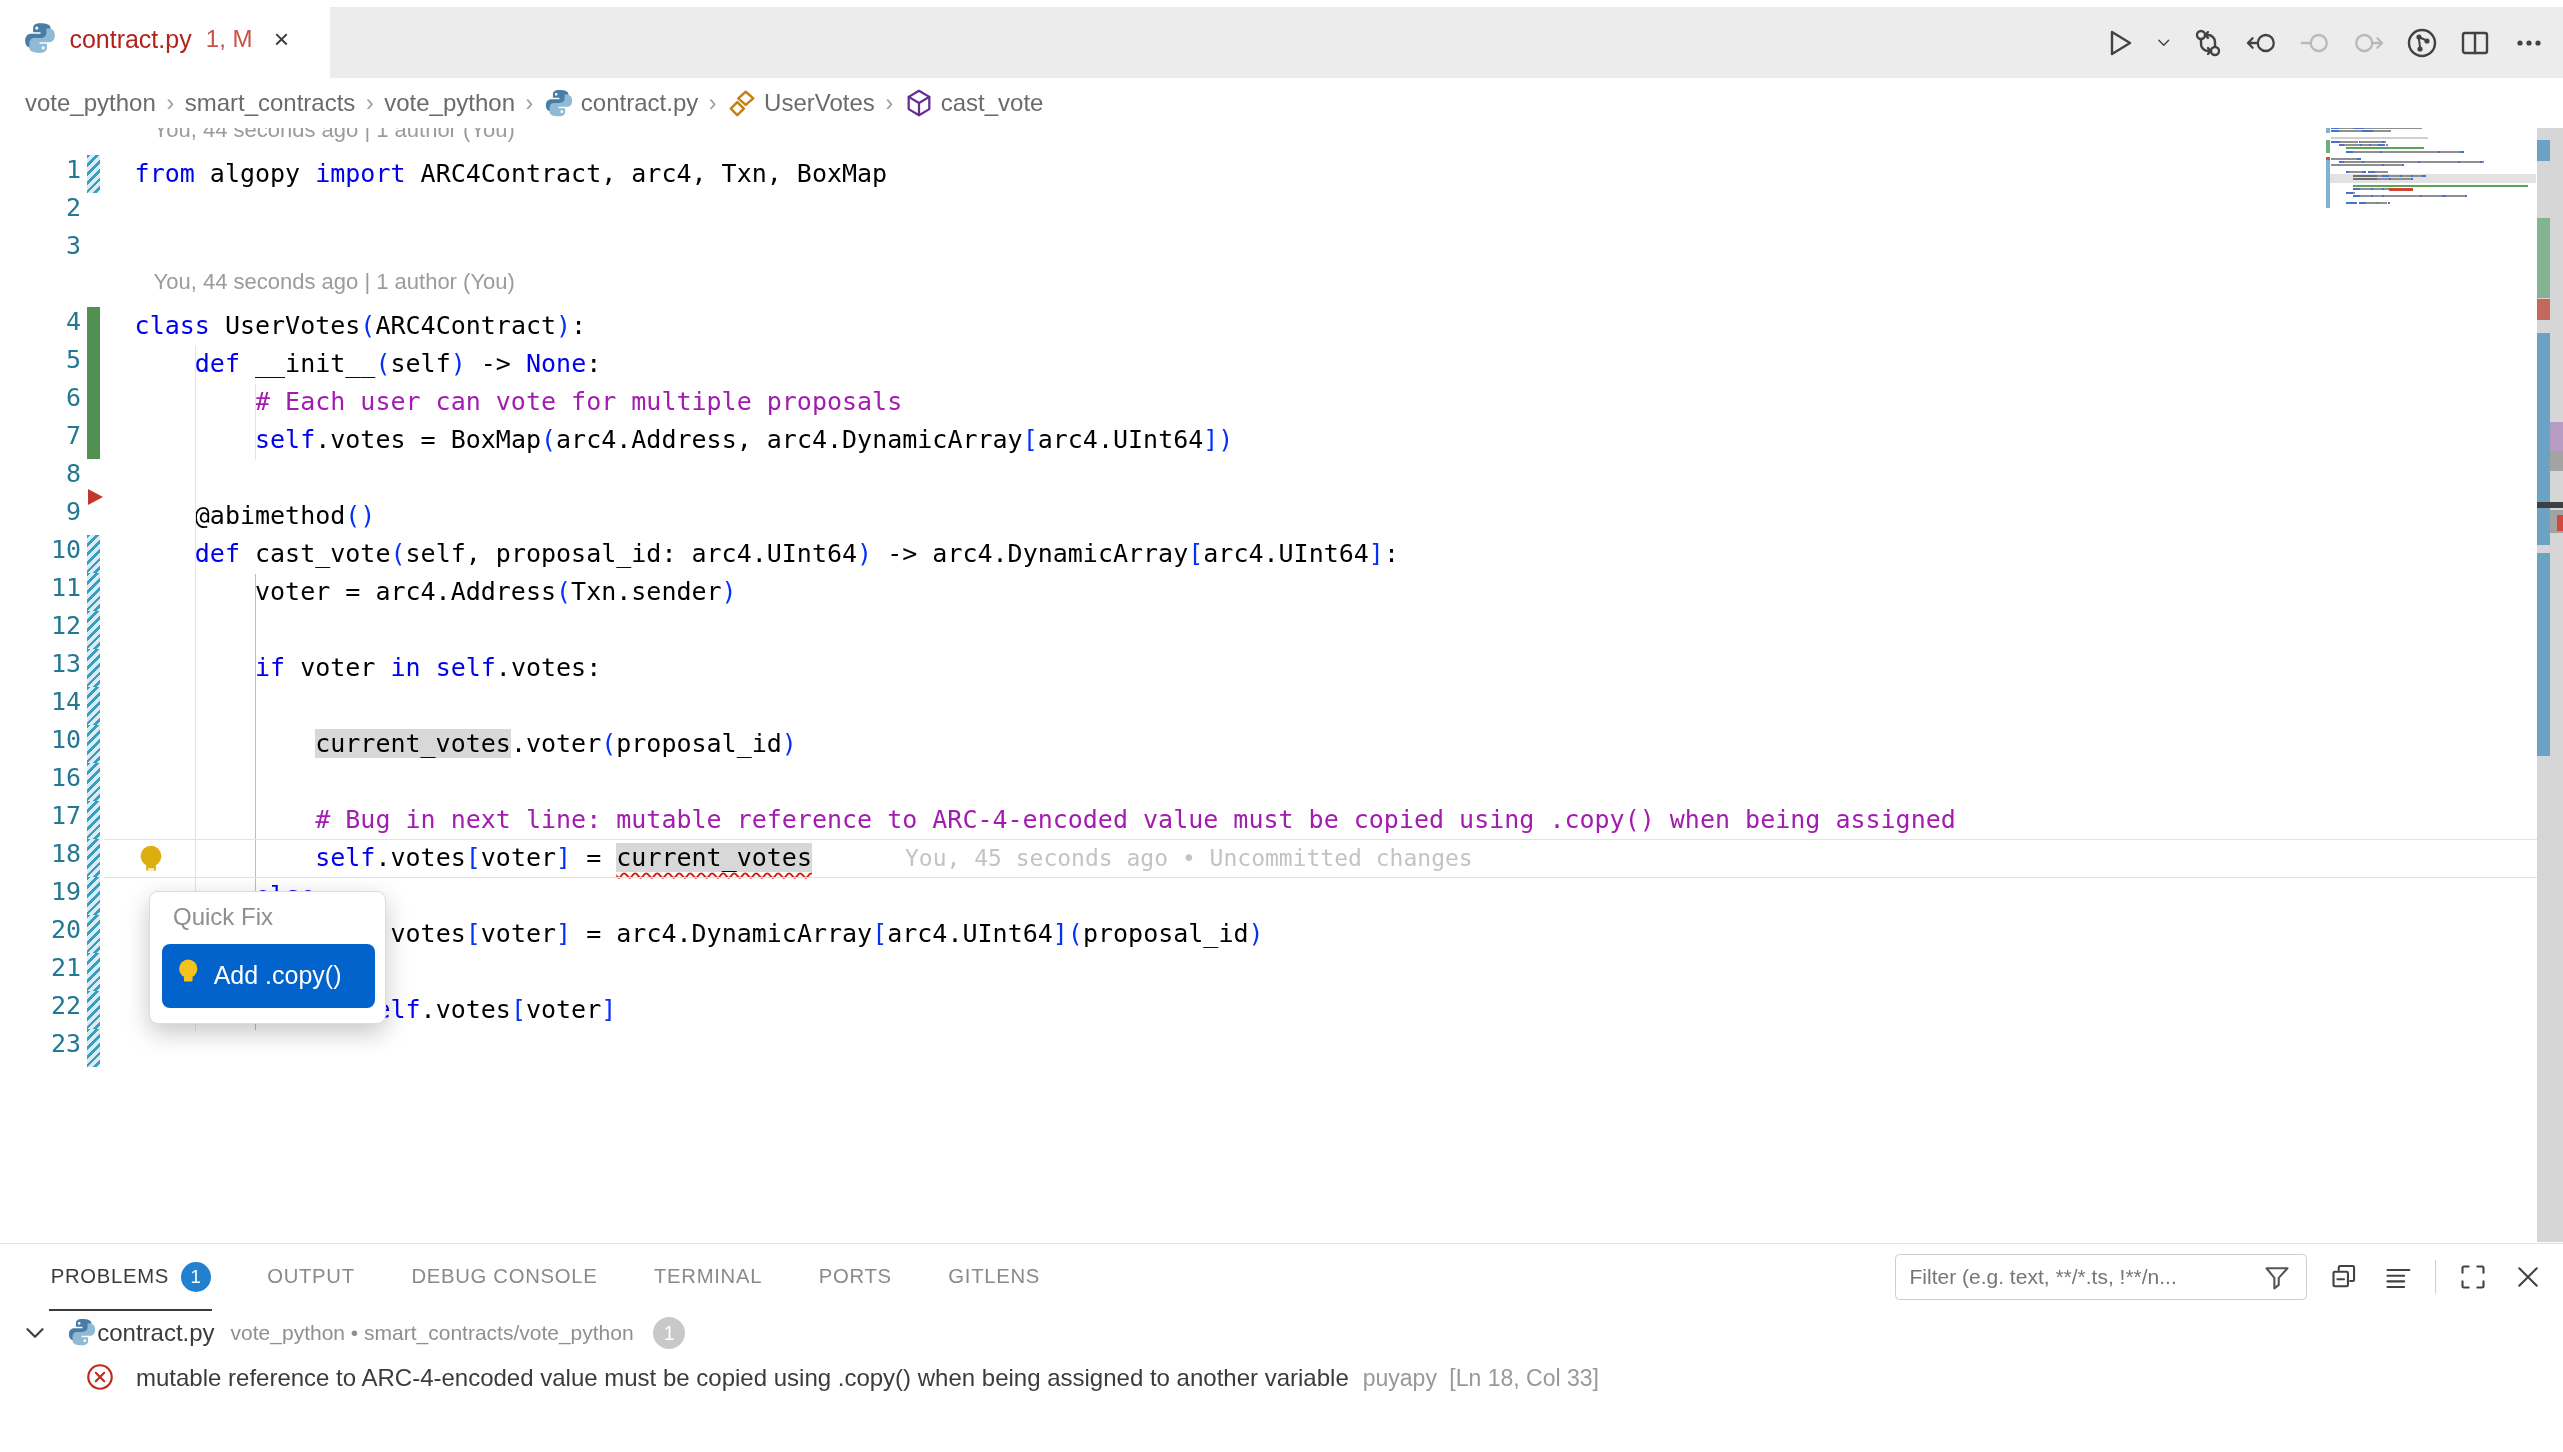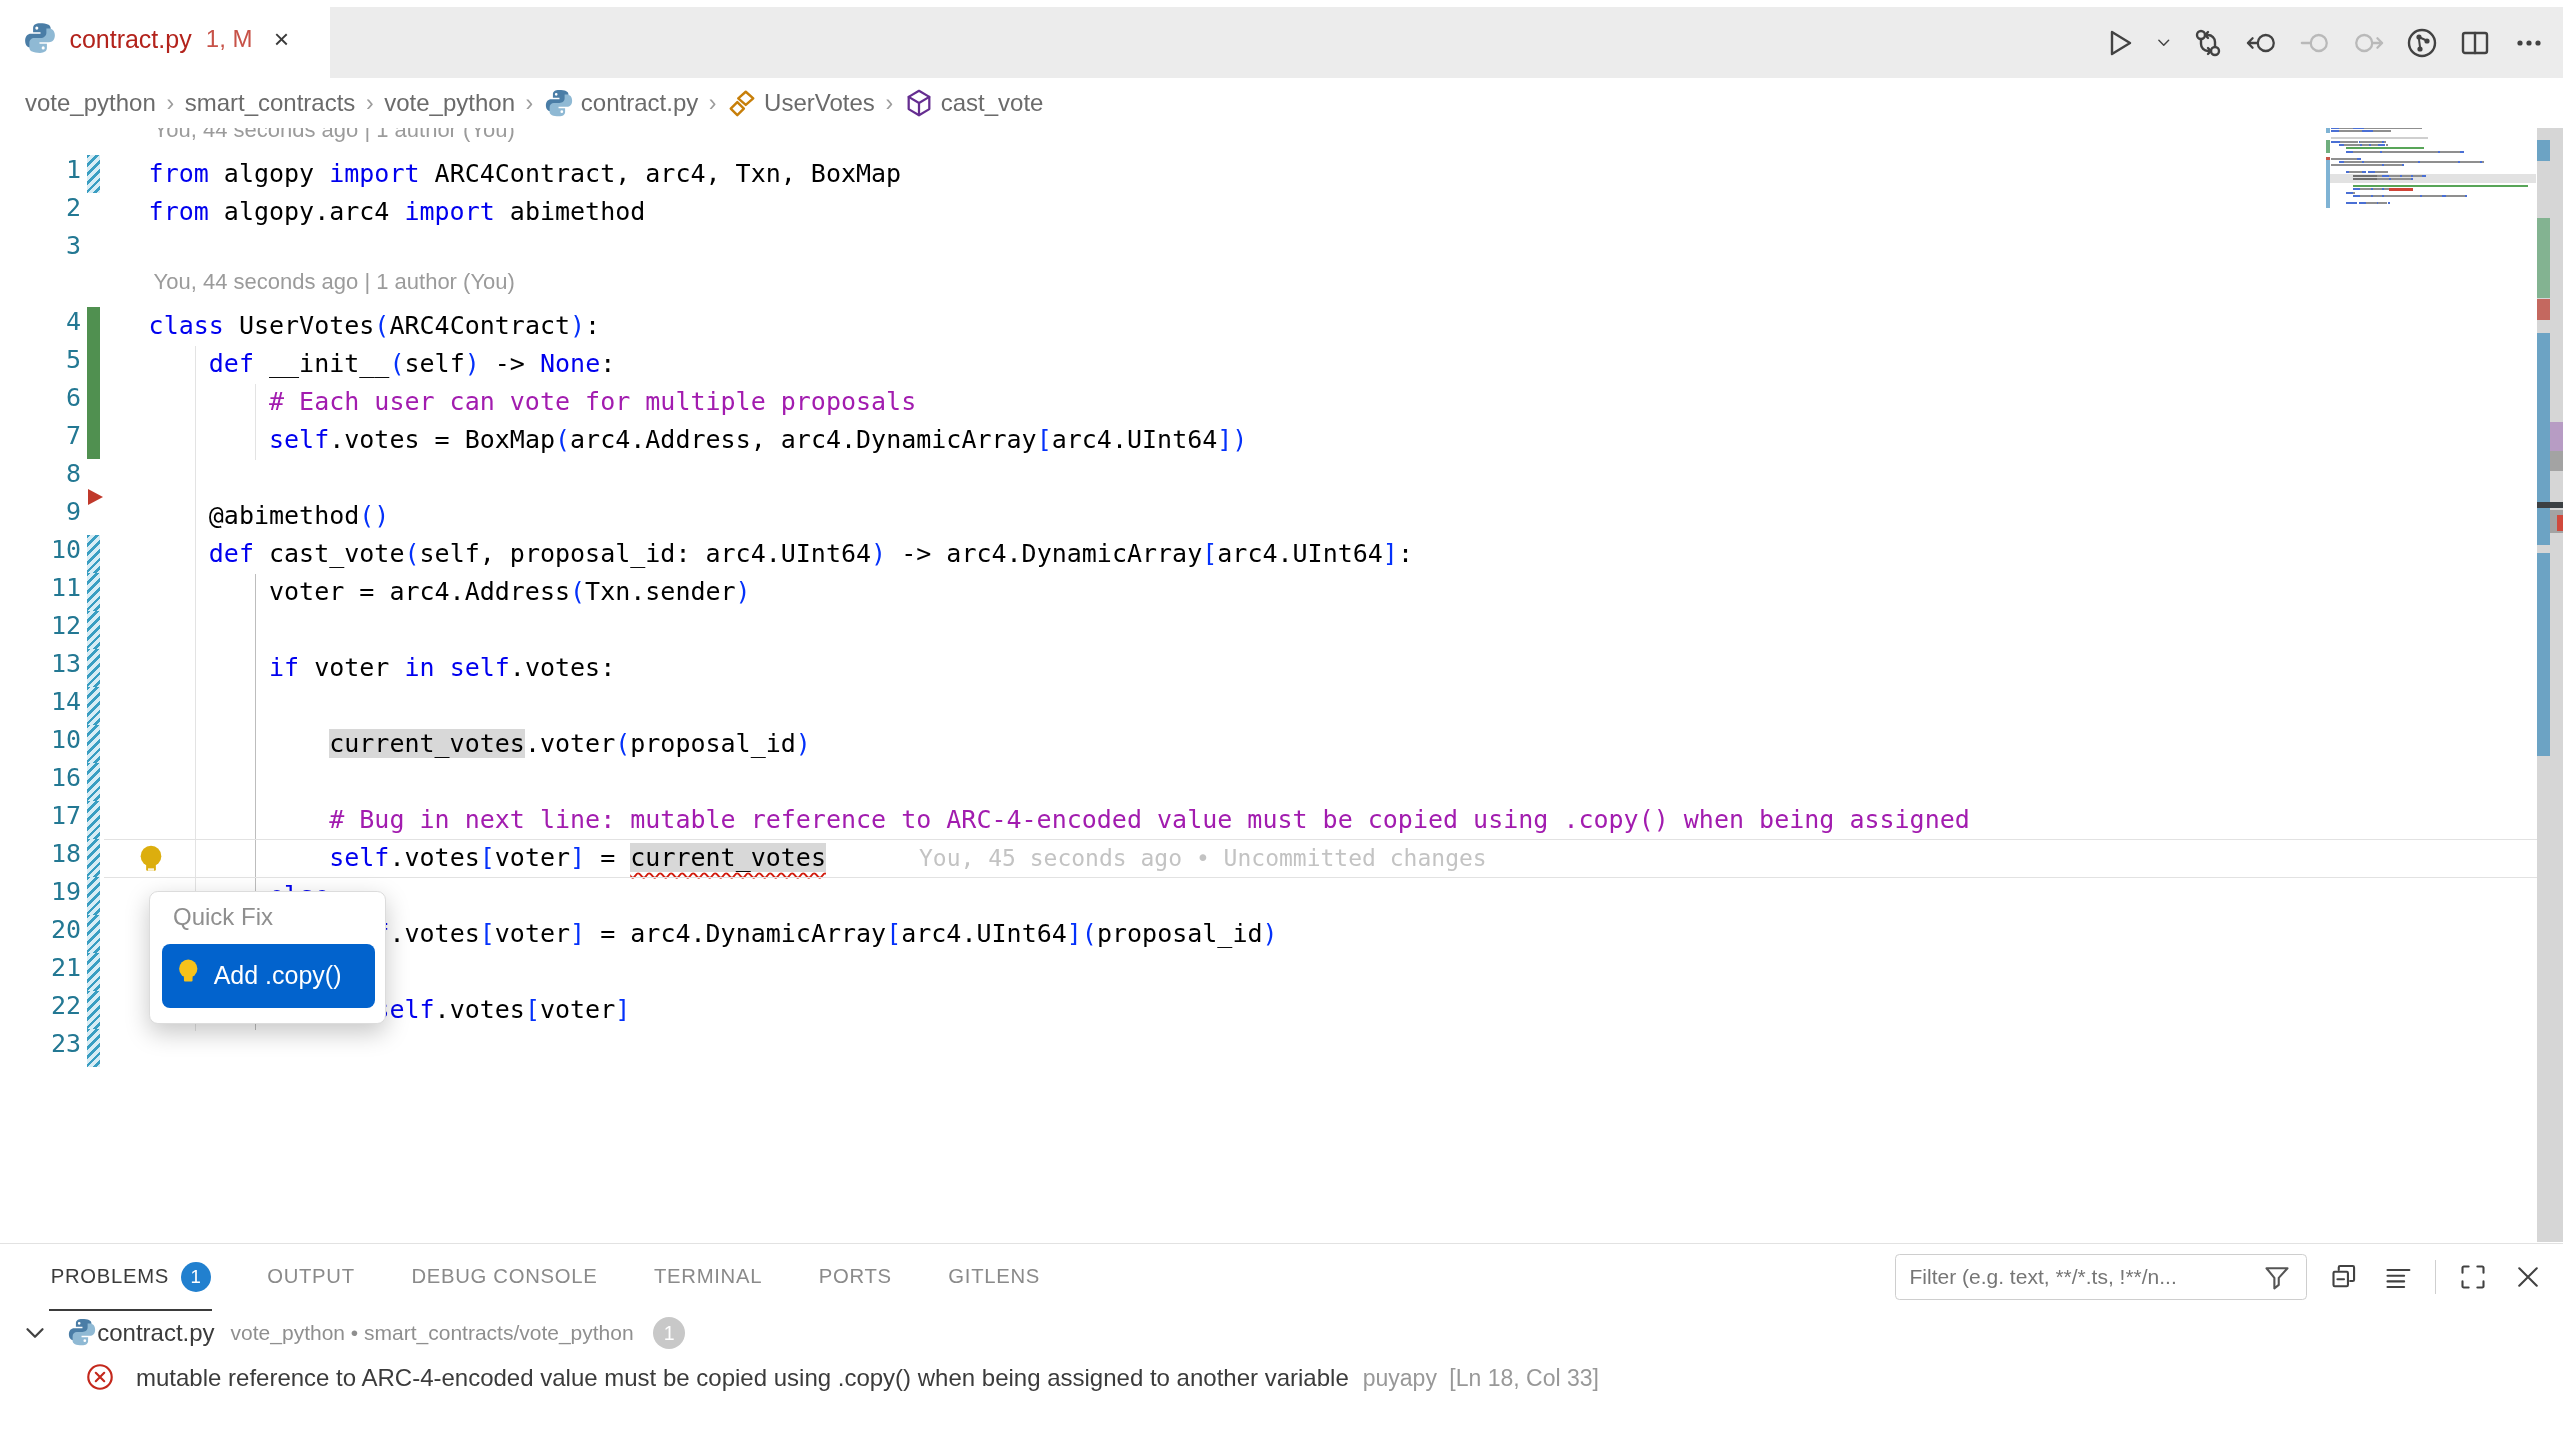--- a/index.html
+++ b/index.html
@@ -30,21 +30,21 @@
   
   .editor { position:absolute; left:0; top:128px; right:0; height:1114px; background:#fff; overflow:hidden; }
   .rows { position:absolute; left:0; top:-10.6px; right:0; }
   .row { display:flex; height:38px; align-items:flex-start; position:relative; }
   .gut { width:81px; flex:none; text-align:right; font-family:"DejaVu Sans Mono", monospace;
          font-size:25px; color:#237893; }
   .dec { width:12.4px; height:38px; flex:none; margin-left:6.2px; }
   .dec.green { background:#509050; }
   .dec.hatch { background:repeating-linear-gradient(135deg,#3a9ec2 0 2.7px,#d9edf5 2.7px 6.2px); }
   .codeline { font-family:"DejaVu Sans Mono", monospace; font-size:25px; white-space:pre;
-              padding-left:49px; line-height:38px; }
+              padding-left:35px; line-height:38px; }
   .blametext { font-size:22px; color:#9b9b9b; padding-left:54px; }
   .tok-k { color:#0000ee; }
   .tok-p { color:#0431fa; }
   .tok-c { color:#a21caf; }
   .tok-t { color:#000; }
   .tok-hb { color:#000; background:#b7d7ee; }
   .tok-hg { color:#000; background:#d8d8d8; }
   .tok-e  { color:#000; background:#d8d8d8; text-decoration:underline wavy #d11a0c 2.2px; text-underline-offset:6.2px; }
   .inline-blame { font-family:"DejaVu Sans Mono", monospace; font-size:23px; color:#c3c3c3; margin-left:93px; }
   .guide { position:absolute; width:1.3px; background:#e3e3e3; }
@@ -222,21 +222,20 @@
           <div class="blametext">You, 44 seconds ago | 1 author (You)</div>
         </div>
         <div class="row">
           <div class="gut">1</div>
           <div class="dec hatch"></div>
           <div class="codeline"><span class="tok-k">from</span><span class="tok-t"> algopy </span><span class="tok-k">import</span><span class="tok-t"> ARC4Contract, arc4, Txn, BoxMap</span></div>
         </div>
         <div class="row">
           <div class="gut">2</div>
           <div class="dec"></div>
-          <div class="codeline"><span class="tok-k">from</span><span class="tok-t"> algopy.arc4 </span><span class="tok-k">import</span><span class="tok-t"> abimethod</span></div>
         </div>
         <div class="row">
           <div class="gut">3</div>
           <div class="dec"></div>
           <div class="codeline"></div>
         </div>
         <div class="row">
           <div class="gut"></div>
           <div class="dec"></div>
           <div class="blametext">You, 44 seconds ago | 1 author (You)</div>

